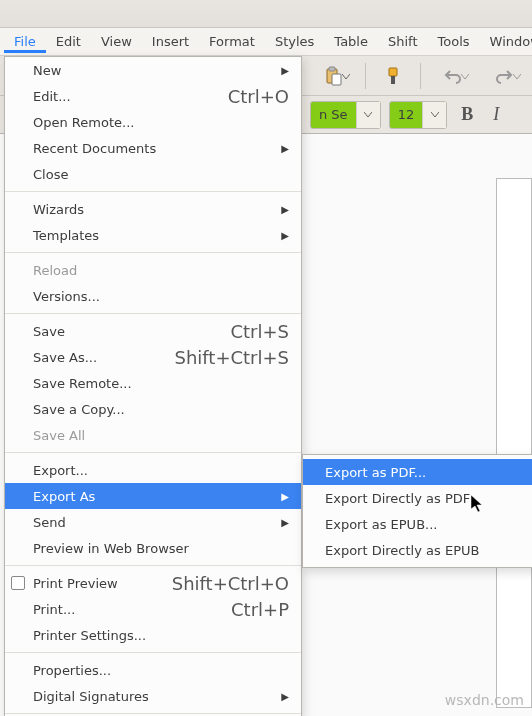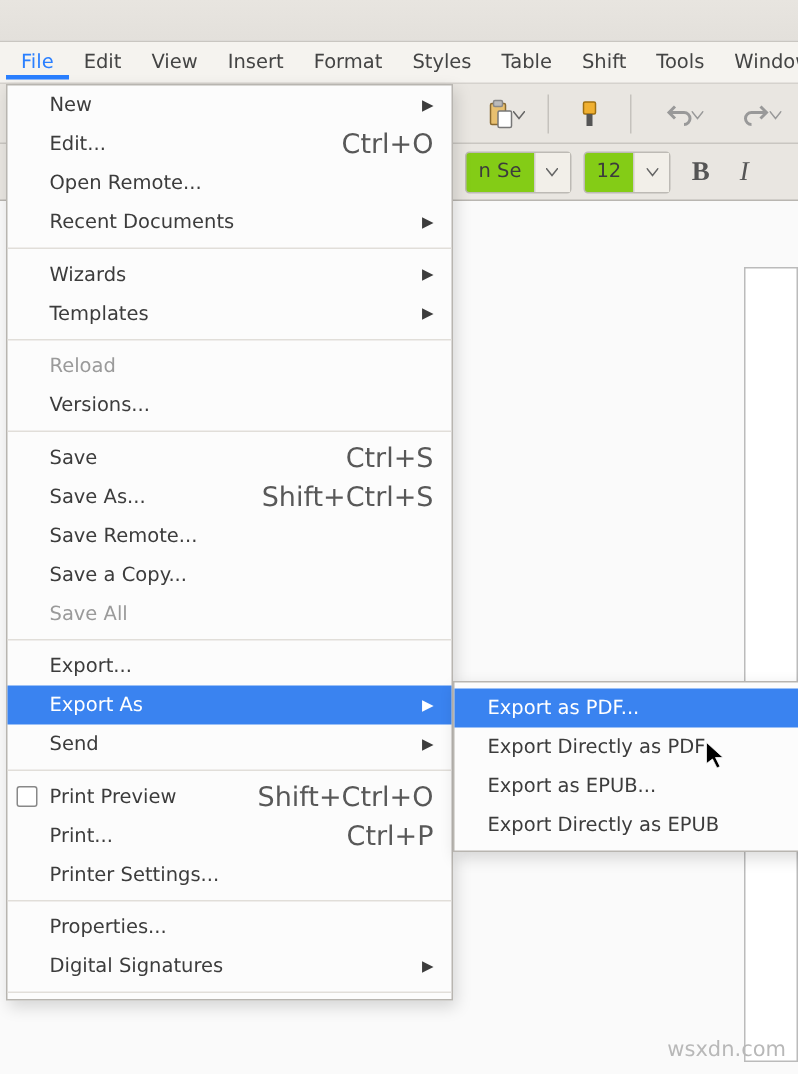--- a/index.html
+++ b/index.html
@@ -303,20 +303,23 @@
       <span class="label">Edit...</span>
       <span class="accel">Ctrl+O</span>
     </div>
     <div class="row">
       <span class="label">Open Remote...</span>
     </div>
     <div class="row">
       <span class="label">Recent Documents</span>
       <span class="arrow">▶</span>
     </div>
+    <div class="row">
+      <span class="label">Close</span>
+    </div>
     <div class="sep-row"></div>
     <div class="row">
       <span class="label">Wizards</span>
       <span class="arrow">▶</span>
     </div>
     <div class="row">
       <span class="label">Templates</span>
       <span class="arrow">▶</span>
     </div>
     <div class="sep-row"></div>
@@ -348,20 +351,23 @@
     <div class="row">
       <span class="label">Export...</span>
     </div>
     <div class="row highlight">
       <span class="label">Export As</span>
       <span class="arrow">▶</span>
     </div>
     <div class="row">
       <span class="label">Send</span>
       <span class="arrow">▶</span>
+    </div>
+    <div class="row">
+      <span class="label">Preview in Web Browser</span>
     </div>
     <div class="sep-row"></div>
     <div class="row">
       <span class="check"></span>
       <span class="label">Print Preview</span>
       <span class="accel">Shift+Ctrl+O</span>
     </div>
     <div class="row">
       <span class="label">Print...</span>
       <span class="accel">Ctrl+P</span>

